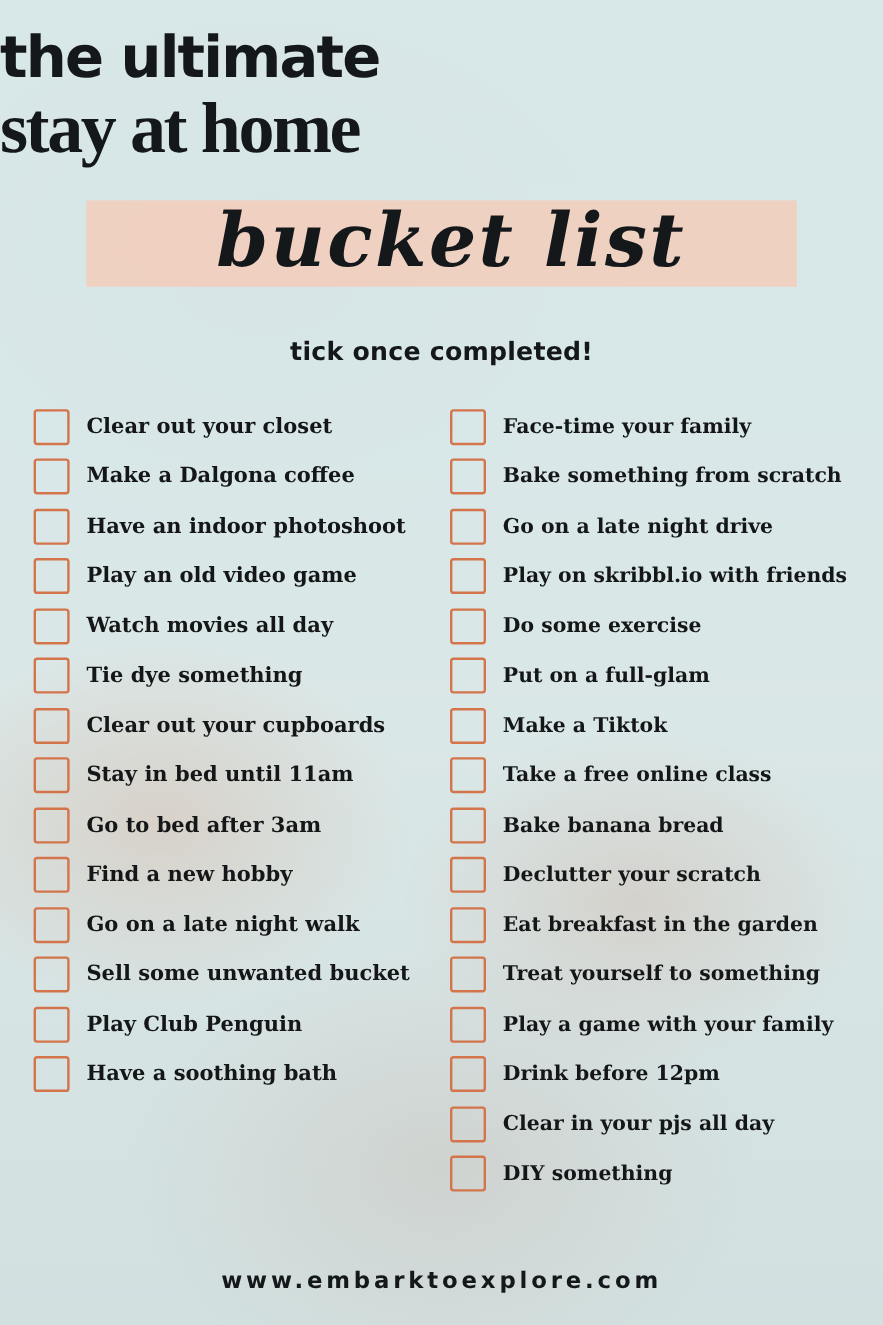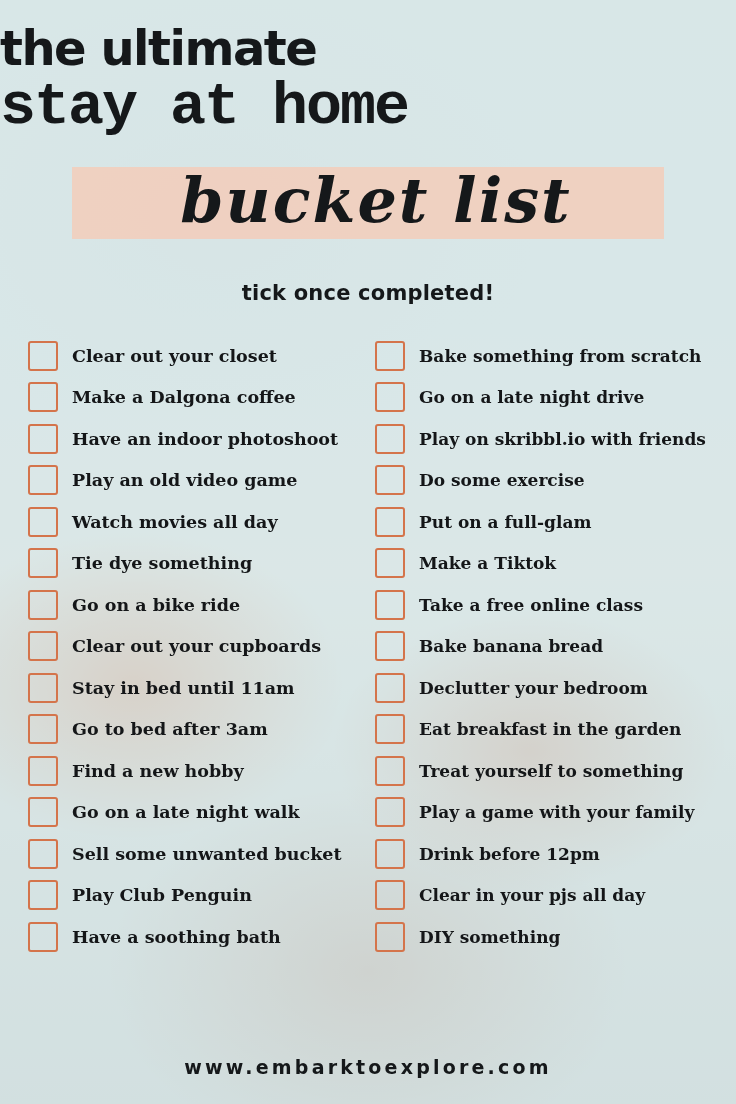--- a/index.html
+++ b/index.html
@@ -47,21 +47,21 @@
   }
   .title-line1 {
     font-family: "DejaVu Sans", sans-serif;
     font-weight: bold;
     font-size: 48px;
     letter-spacing: -1.5px;
     color: #15181a;
     line-height: 1.0;
   }
   .title-line2 {
-    font-family: Liberation Mono, monospace;
+    font-family: Liberation Serif, serif;
     font-weight: bold;
     font-size: 60px;
     letter-spacing: -2px;
     color: #15181a;
     line-height: 1.05;
     margin-top: 4px;
   }
 
   .script-wrap {
     position: relative;
@@ -191,24 +191,20 @@
         <div class="item">
           <div class="checkbox"></div>
           <div class="item-label">Watch movies all day</div>
         </div>
         <div class="item">
           <div class="checkbox"></div>
           <div class="item-label">Tie dye something</div>
         </div>
         <div class="item">
           <div class="checkbox"></div>
-          <div class="item-label">Go on a bike ride</div>
-        </div>
-        <div class="item">
-          <div class="checkbox"></div>
           <div class="item-label">Clear out your cupboards</div>
         </div>
         <div class="item">
           <div class="checkbox"></div>
           <div class="item-label">Stay in bed until 11am</div>
         </div>
         <div class="item">
           <div class="checkbox"></div>
           <div class="item-label">Go to bed after 3am</div>
         </div>
@@ -230,20 +226,24 @@
         </div>
         <div class="item">
           <div class="checkbox"></div>
           <div class="item-label">Have a soothing bath</div>
         </div>
       </div>
 
       <div class="col col-right">
         <div class="item">
           <div class="checkbox"></div>
+          <div class="item-label">Face-time your family</div>
+        </div>
+        <div class="item">
+          <div class="checkbox"></div>
           <div class="item-label">Bake something from scratch</div>
         </div>
         <div class="item">
           <div class="checkbox"></div>
           <div class="item-label">Go on a late night drive</div>
         </div>
         <div class="item">
           <div class="checkbox"></div>
           <div class="item-label">Play on skribbl.io with friends</div>
         </div>
@@ -262,21 +262,21 @@
         <div class="item">
           <div class="checkbox"></div>
           <div class="item-label">Take a free online class</div>
         </div>
         <div class="item">
           <div class="checkbox"></div>
           <div class="item-label">Bake banana bread</div>
         </div>
         <div class="item">
           <div class="checkbox"></div>
-          <div class="item-label">Declutter your bedroom</div>
+          <div class="item-label">Declutter your scratch</div>
         </div>
         <div class="item">
           <div class="checkbox"></div>
           <div class="item-label">Eat breakfast in the garden</div>
         </div>
         <div class="item">
           <div class="checkbox"></div>
           <div class="item-label">Treat yourself to something</div>
         </div>
         <div class="item">

